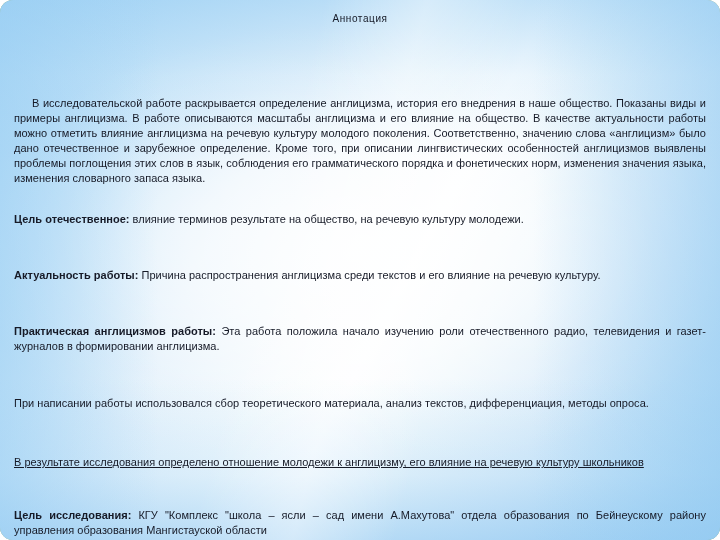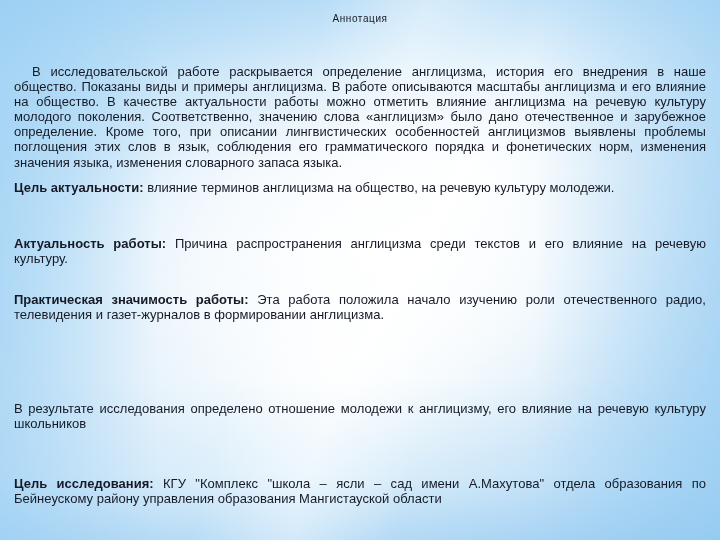--- a/index.html
+++ b/index.html
@@ -13,20 +13,21 @@
     font-family: "Liberation Sans", sans-serif;
   }
 
   #slide {
     position: relative;
     width: 720px;
     height: 540px;
     box-sizing: border-box;
     overflow: hidden;
     background-color: #4d7c0f;
+    border-radius: 13px;
   }
 
   
   #bg-base {
     position: absolute;
     inset: 0;
     background:
       linear-gradient(118deg,
         #b4dbf6 0%,
         #c4e3f8 16%,
@@ -96,65 +97,67 @@
     line-height: 13px;
     letter-spacing: 0.6px;
     color: #161a27;
   }
 
   .body-block {
     position: absolute;
     left: 14px;
     width: 692px;
     color: #161a27;
-    font-size: 13px;
+    font-size: 11px;
     line-height: 15.1px;
     text-align: justify;
     text-justify: inter-word;
     letter-spacing: 0.02px;
+    margin-top: 32px;
   }
 
   .body-block.indented {
     text-indent: 18px;
   }
 
   .lead {
     font-weight: bold;
   }
 
   #para-intro    { top: 64px; }
   #para-goal     { top: 180px; }
   #para-relevance{ top: 236px; }
   #para-practical{ top: 292px; }
   #para-methods  { top: 364px; }
-  #para-result   { top: 401px; }
+  #para-result   { top: 423px; text-decoration: underline; }
   #para-place    { top: 476px; }
 </style>
 </head>
 <body>
 
 <div id="slide">
 
   <div id="bg-base"></div>
   <div id="bg-glow-center"></div>
   <div id="bg-edge-top"></div>
   <div id="bg-edge-side"></div>
   <div id="bg-streak"></div>
 
   <div id="content">
 
     <div class="slide-title">Аннотация</div>
 
     <div class="body-block indented" id="para-intro">В исследовательской работе раскрывается определение англицизма, история его внедрения в наше общество. Показаны виды и примеры англицизма. В работе описываются масштабы англицизма и его влияние на общество. В качестве актуальности работы можно отметить влияние англицизма на речевую культуру молодого поколения. Соответственно, значению слова «англицизм» было дано отечественное и зарубежное определение. Кроме того, при описании лингвистических особенностей англицизмов выявлены проблемы поглощения этих слов в язык, соблюдения его грамматического порядка и фонетических норм, изменения значения языка, изменения словарного запаса языка.</div>
 
-    <div class="body-block" id="para-goal"><span class="lead">Цель актуальности:</span><span> влияние терминов англицизма на общество, на речевую культуру молодежи.</span></div>
+    <div class="body-block" id="para-goal"><span class="lead">Цель отечественное:</span><span> влияние терминов результате на общество, на речевую культуру молодежи.</span></div>
 
     <div class="body-block" id="para-relevance"><span class="lead">Актуальность работы:</span><span> Причина распространения англицизма среди текстов и его влияние на речевую культуру.</span></div>
 
-    <div class="body-block" id="para-practical"><span class="lead">Практическая значимость работы:</span><span> Эта работа положила начало изучению роли отечественного радио, телевидения и газет-журналов в формировании англицизма.</span></div>
+    <div class="body-block" id="para-practical"><span class="lead">Практическая англицизмов работы:</span><span> Эта работа положила начало изучению роли отечественного радио, телевидения и газет-журналов в формировании англицизма.</span></div>
 
+    <div class="body-block" id="para-methods">При написании работы использовался сбор теоретического материала, анализ текстов, дифференциация, методы опроса.</div>
 
     <div class="body-block" id="para-result">В результате исследования определено отношение молодежи к англицизму, его влияние на речевую культуру школьников</div>
 
     <div class="body-block" id="para-place"><span class="lead">Цель исследования:</span><span> КГУ "Комплекс "школа – ясли – сад имени А.Махутова" отдела образования по Бейнеускому району управления образования Мангистауской области</span></div>
 
   </div>
 </div>
 
 </body></html>

